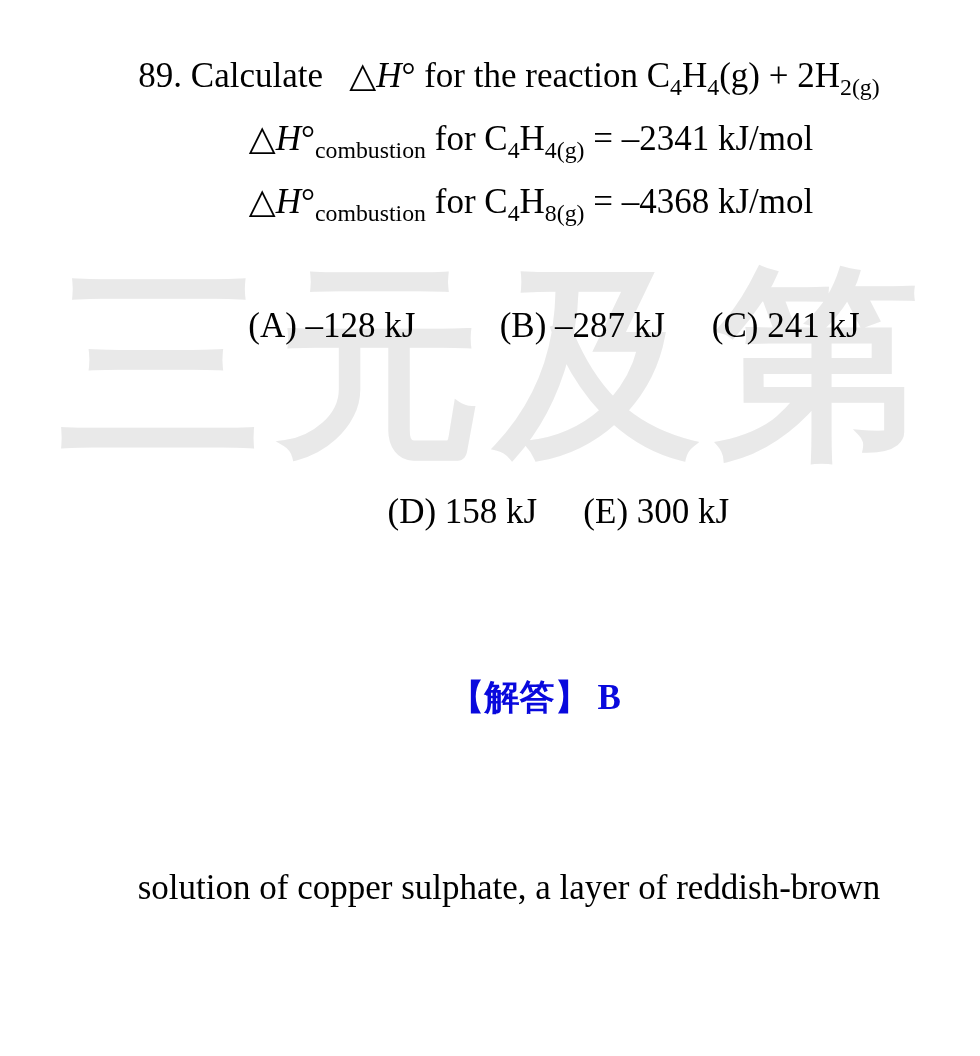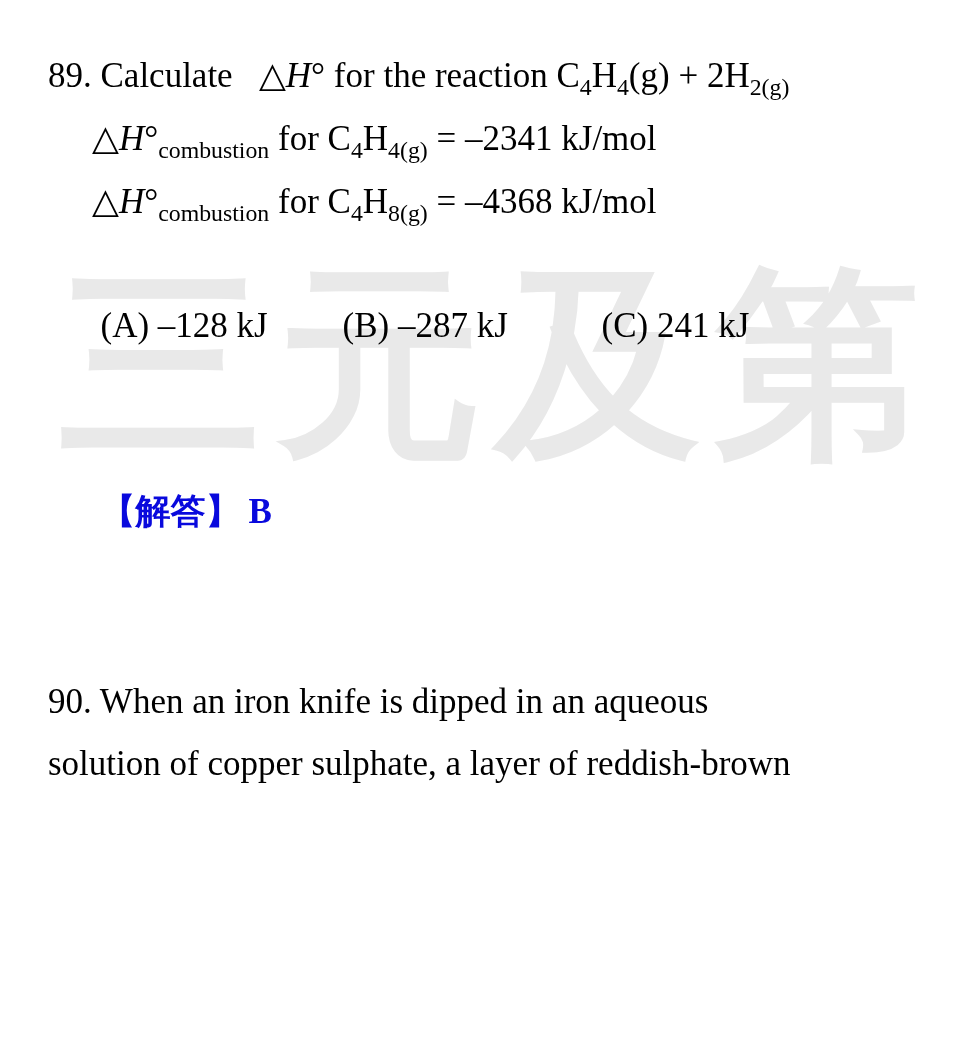--- a/index.html
+++ b/index.html
@@ -27,20 +27,21 @@
     user-select: none;
   }
   .content {
     position: absolute;
     top: 44px; left: 48px; right: 10px;
     z-index: 1;
   }
   .line {
     line-height: 62px;
     white-space: pre;
+    text-align: center;
   }
   .spacer { height: 66px; }
   .indent { margin-left: 44px; }
   sub {
     font-size: 68%;
     line-height: 0;
   }
   .it { font-style: italic; }
   .tri { font-family: "DejaVu Sans", sans-serif; }
   .arrow {
@@ -61,26 +62,28 @@
 
 <div class="content">
 
   <section>
     <div class="line"><span>89. Calculate   </span><span class="tri">△</span><span class="it">H</span><span>° for the reaction C</span><sub>4</sub><span>H</span><sub>4</sub><span>(g) + 2H</span><sub>2(g)</sub></div>
     <div class="line indent"><span class="tri">△</span><span class="it">H</span><span>°</span><sub>combustion</sub><span> for C</span><sub>4</sub><span>H</span><sub>4(g)</sub><span> = –2341 kJ/mol</span></div>
     <div class="line indent"><span class="tri">△</span><span class="it">H</span><span>°</span><sub>combustion</sub><span> for C</span><sub>4</sub><span>H</span><sub>8(g)</sub><span> = –4368 kJ/mol</span></div>
     <div class="line">
       <span class="opt w242">(A) –128 kJ</span><span class="opt w259">(B) –287 kJ</span><span class="opt">(C) 241 kJ</span>
     </div>
+    <div class="line">
+      <span class="opt w242">(D) 158 kJ</span><span class="opt">(E) 300 kJ</span>
+    </div>
     <div class="line answer-line">
       <span>【解答】</span><span class="answer-value">B</span>
     </div>
   </section>
 
   <div class="spacer"></div>
 
   <section>
-    <div class="line">90. When an iron knife is dipped in an aqueous</div>
     <div class="line">solution of copper sulphate, a layer of reddish-brown</div>
 
   </section>
 
 </div>
 
 </body></html>

